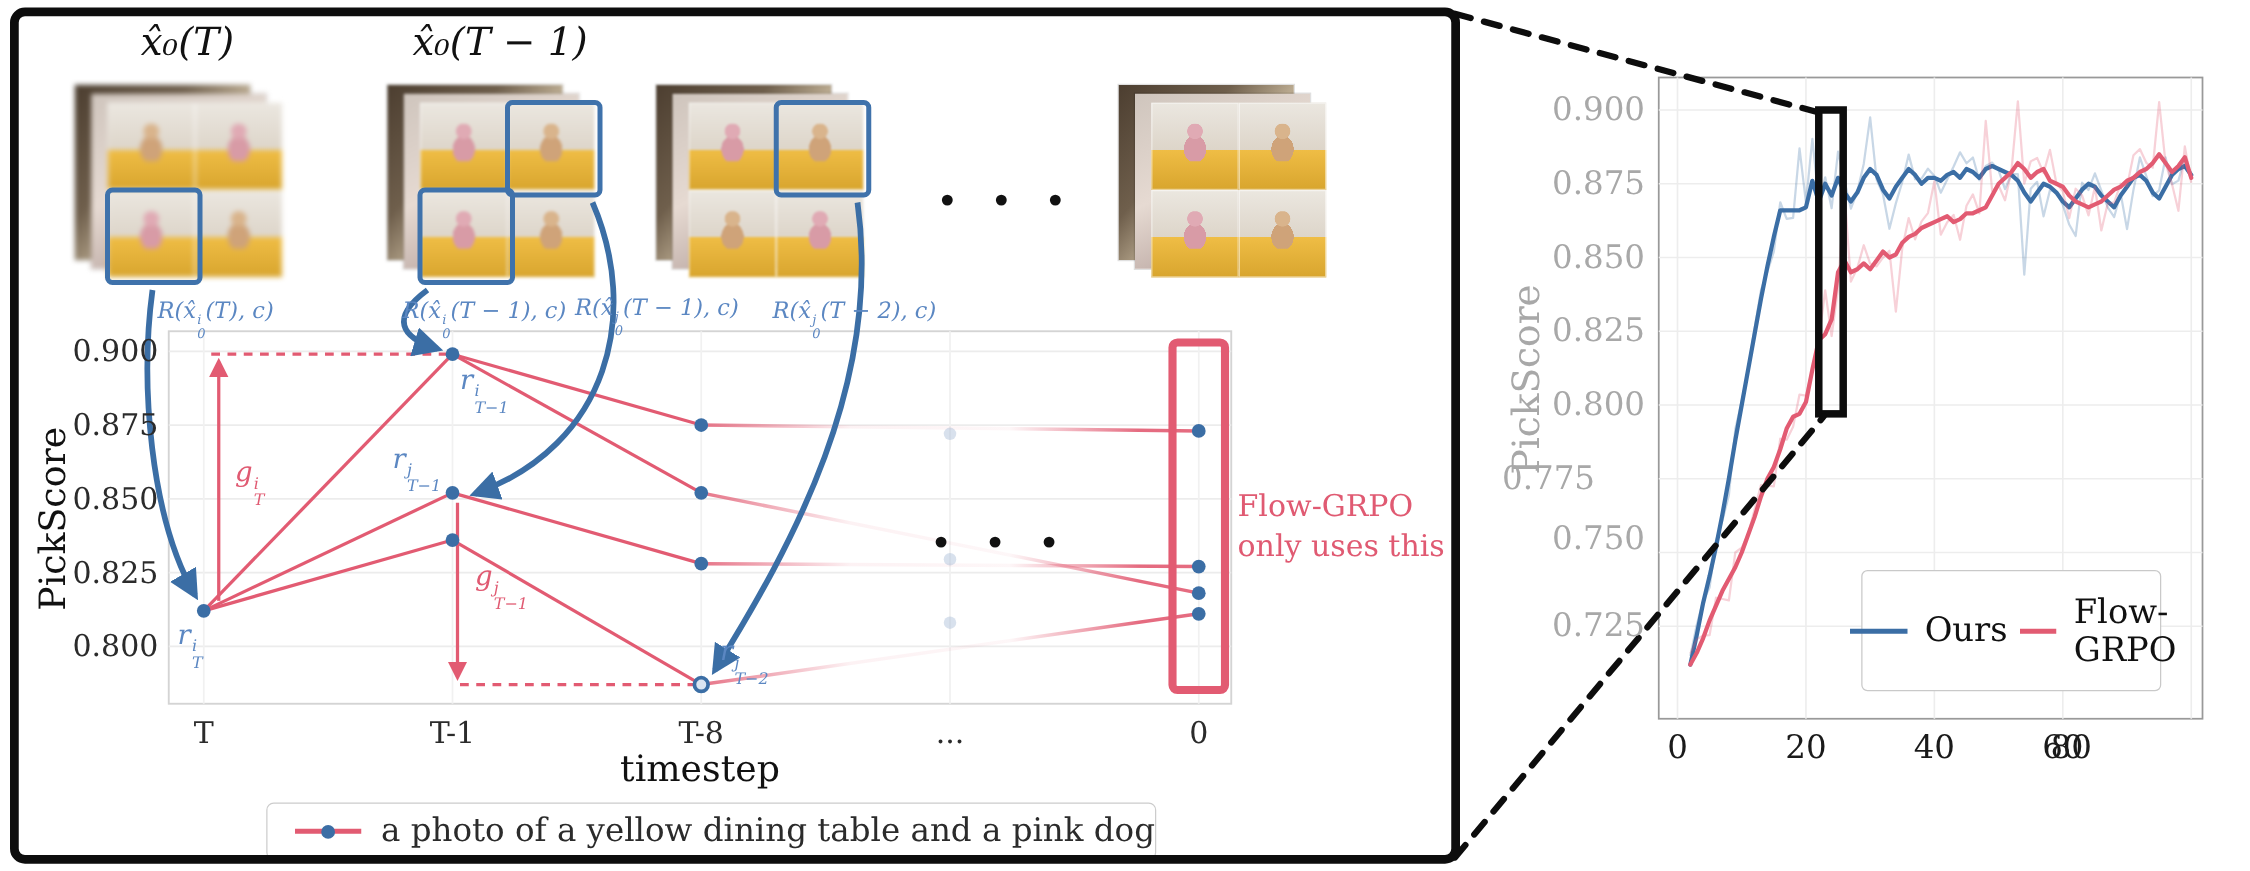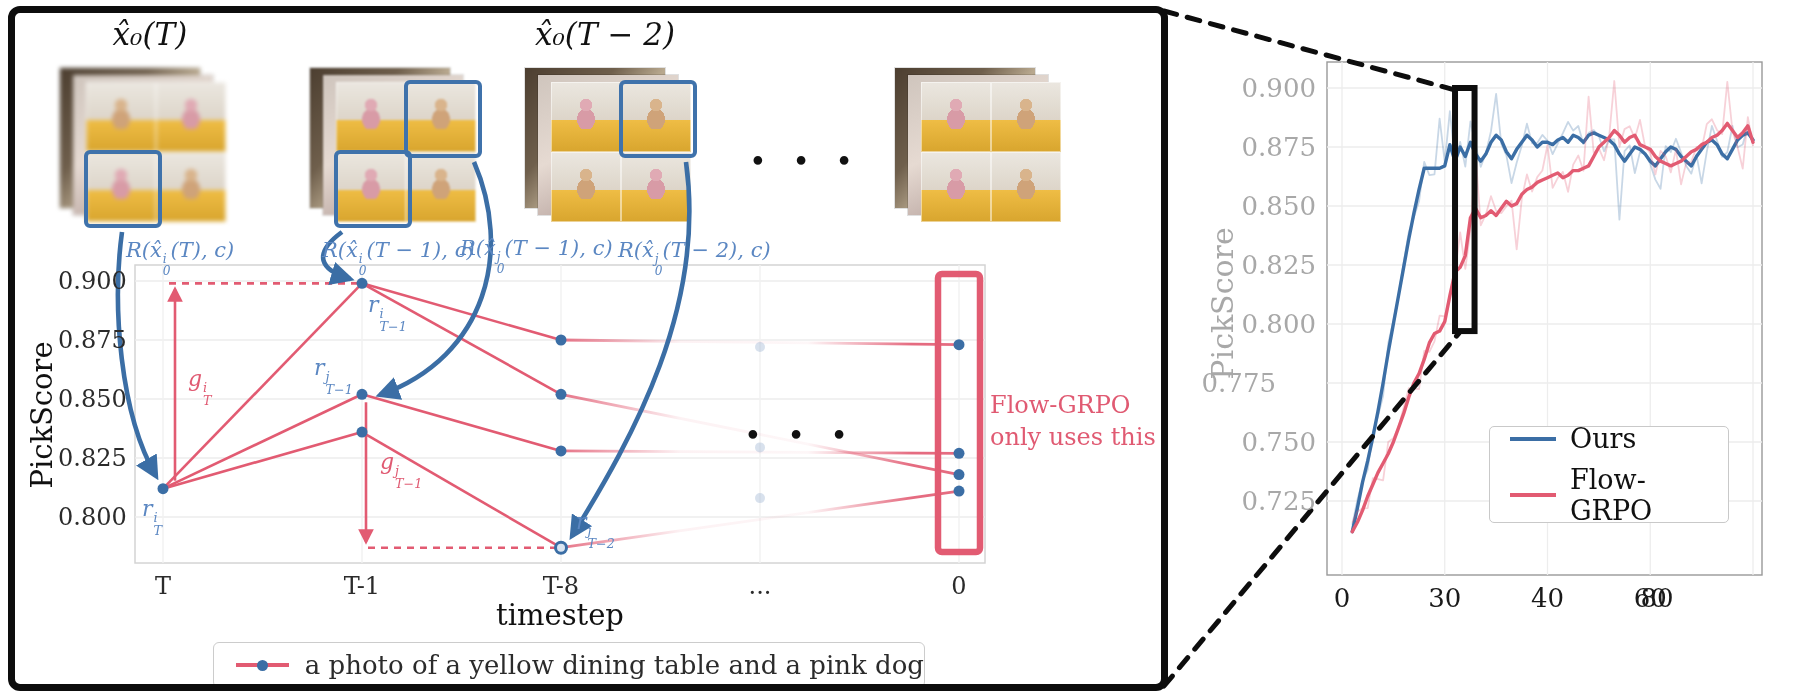--- a/index.html
+++ b/index.html
@@ -34,21 +34,21 @@
   .dog-pink{--d1:#d89ba6;--d2:#e0aab4;}
   .blur3 .cardset{filter:blur(2.1px);}
   .blur2 .cardset{filter:blur(1.3px);}
   .blur1 .cardset{filter:blur(.7px);}
   .blur0 .cardset{filter:blur(.2px);}
 
   .cropbox{border:4px solid #3f72ab;border-radius:6px;box-sizing:border-box;z-index:3;}
 
   .topdots{font-size:30px;color:#111;letter-spacing:8px;z-index:2;}
 
-  .rlabel{font-size:21px;font-style:italic;color:#5b87c2;white-space:nowrap;z-index:4;}
+  .rlabel{font-size:18px;font-style:italic;color:#5b87c2;white-space:nowrap;z-index:4;}
   .mlabel{font-size:22px;font-style:italic;white-space:nowrap;z-index:4;}
   .mlabel.blue{color:#5b87c2;}
   .mlabel.red{color:#e05a72;}
   .ss{display:inline-flex;flex-direction:column;align-items:flex-start;vertical-align:-0.5em;
       font-size:0.58em;line-height:1.0;margin-left:1px;font-style:italic;}
 
   .ltick{font-size:24px;color:#2b2b2b;}
   .ltick.y{text-align:right;}
   .ltick.x{text-align:center;}
   .axlab{font-size:29px;color:#111;text-align:center;}
@@ -61,22 +61,22 @@
         border-radius:50%;background:#3b6ea5;}
   .lleg .txt{font-size:26px;color:#2b2b2b;white-space:nowrap;}
 
   .note{font-size:24px;color:#e05a72;line-height:1.32;z-index:4;white-space:nowrap;}
 
   
   .rtick-y{font-size:26px;color:#a8a8a8;text-align:right;}
   .rtick-x{font-size:26px;color:#1a1a1a;text-align:center;}
   .rylab{font-size:30px;color:#a8a8a8;text-align:center;}
   .rxlab{font-size:30px;color:#111;text-align:center;}
-  .rleg{left:1489px;top:426px;width:240px;height:97px;border:1.5px solid #c9c9c9;border-radius:5px;
-        background:#fff;display:flex;flex-direction:column;justify-content:center;gap:10px;
+  .rleg{left:1489px;top:456px;width:240px;height:97px;border:1.5px solid #c9c9c9;border-radius:5px;
+        background:#fff;display:flex;justify-content:center;gap:10px;
         padding-left:20px;box-sizing:border-box;z-index:4;}
   .rleg .row{display:flex;align-items:center;gap:14px;}
   .rleg .sw{width:46px;height:4px;}
   .rleg .lab{font-size:27px;color:#111;}
 </style>
 </head>
 <body>
 
 <div class="fig">
 
@@ -107,21 +107,21 @@
         <polyline points="1352.275,531.6800000000001 1357.4125,522.2400000000001 1362.55,510.4400000000001 1367.6875,496.2800000000001 1372.825,484.4800000000001 1377.9625,472.68000000000006 1383.1,463.24000000000007 1388.2375,453.80000000000007 1393.375,442.00000000000006 1398.5125,427.84000000000003 1403.65,413.68 1408.7875,397.16 1413.925,383 1419.0625,373.56 1424.2,359.4 1429.3375,342.88 1434.475,333.43999999999994 1439.6125,331.0799999999999 1444.75,321.64 1449.8875,295.67999999999995 1455.025,272.08000000000015 1460.1625,267.3600000000001 1465.3,255.56000000000014 1470.4375,217.80000000000013 1475.575,208.36000000000013 1480.7125,217.80000000000013 1485.85,215.4400000000001 1490.9875,210.7200000000001 1496.125,215.4400000000001 1501.2625,208.36000000000013 1506.4,201.2800000000001 1511.5375,206.0000000000001 1516.675,203.6400000000001 1521.8125,194.2000000000001 1526.95,189.48000000000008 1532.0875,187.1200000000001 1537.225,182.4000000000001 1542.3625,180.04000000000008 1547.5,177.68000000000006 1552.6375,175.32000000000008 1557.775,172.9600000000001 1562.9125,177.68000000000006 1568.05,175.32000000000008 1573.1875,170.60000000000008 1578.325,170.60000000000008 1583.4625,168.24000000000007 1588.6,165.88000000000005 1593.7375,156.44000000000005 1598.875,147.00000000000006 1604.0125,142.28000000000006 1609.15,137.56000000000006 1614.2875,130.48000000000005 1619.425,135.20000000000005 1624.5625,142.28000000000006 1629.7,137.56000000000006 1634.8375,135.20000000000005 1639.975,144.64000000000004 1645.1125,147.00000000000006 1650.25,149.36000000000007 1655.3875,156.44000000000005 1660.525,161.16000000000008 1665.6625,163.52000000000007 1670.8,165.88000000000005 1675.9375,163.52000000000007 1681.075,161.16000000000008 1686.2125,156.44000000000005 1691.35,151.72000000000006 1696.4875,149.36000000000007 1701.625,144.64000000000004 1706.7625,142.28000000000006 1711.9,137.56000000000006 1717.0375,135.20000000000005 1722.175,130.48000000000005 1727.3125,123.40000000000003 1732.45,130.48000000000005 1737.5875,137.56000000000006 1742.725,132.84000000000003 1747.8625,125.76000000000003 1753,142.28000000000006" fill="none" stroke="#e25b72" stroke-width="3.4" stroke-linejoin="round" stroke-linecap="round"></polyline>
       </g>
       <rect x="1455.025" y="88" width="19.522500000000036" height="243.07999999999993" fill="none" stroke="#0d0d0d" stroke-width="6"></rect>
       <line x1="1164" y1="11" x2="1455.025" y2="90" stroke="#0d0d0d" stroke-width="5" stroke-dasharray="13 11" stroke-linecap="round"></line>
       <line x1="1164" y1="686" x2="1459.025" y2="333.0799999999999" stroke="#0d0d0d" stroke-width="5" stroke-dasharray="13 11" stroke-linecap="round"></line>
     </svg>
 
   <div class="abs panel">
 
     <div class="abs col-title" style="left:52px;width:180px;">x̂₀(T)</div>
-    <div class="abs col-title" style="left:497px;width:200px;">x̂₀(T − 2)</div>
+    <div class="abs col-title" style="left:292px;width:200px;">x̂₀(T − 1)</div>
 
     <div class="abs stack blur3" style="left:52px;top:62px;">
       <div class="cardset">
         <div class="card back"></div>
         <div class="card mid"></div>
         <div class="front">
           <div class="tile dog-cream"></div>
           <div class="tile dog-pink"></div>
           <div class="tile dog-pink"></div>
           <div class="tile dog-cream"></div>
@@ -314,20 +314,20 @@
       <span class="sw" style="background:#e25b72;"></span>
       <span class="lab">Flow-GRPO</span>
     </div>
   </div>
 <span class="rtick-y" style="left: 1238px; top: 73px; width: 78px; position: absolute;">0.900</span>
     <span class="rtick-y" style="left: 1238px; top: 132px; width: 78px; position: absolute;">0.875</span>
     <span class="rtick-y" style="left: 1238px; top: 191px; width: 78px; position: absolute;">0.850</span>
     <span class="rtick-y" style="left: 1238px; top: 250px; width: 78px; position: absolute;">0.825</span>
     <span class="rtick-y" style="left: 1238px; top: 309px; width: 78px; position: absolute;">0.800</span>
     <span class="rtick-y" style="left: 1198px; top: 368px; width: 78px; position: absolute;">0.775</span>
-    <span class="rtick-y" style="left: 1238px; top: 427px; width: 78px; position: absolute;">0.750</span>
+    <span class="rtick-y" style="left: 1238px; top: 416px; width: 78px; position: absolute;">0.750</span>
     <span class="rtick-y" style="left: 1238px; top: 486px; width: 78px; position: absolute;">0.725</span>
     <span class="rtick-x" style="left: 1308px; top: 583px; width: 68px; position: absolute;">0</span>
-    <span class="rtick-x" style="left: 1410.75px; top: 583px; width: 68px; position: absolute;">30</span>
+    <span class="rtick-x" style="left: 1410.75px; top: 583px; width: 68px; position: absolute;">20</span>
     <span class="rtick-x" style="left: 1513.5px; top: 583px; width: 68px; position: absolute;">40</span>
     <span class="rtick-x" style="left: 1616.25px; top: 583px; width: 68px; position: absolute;">60</span>
     <span class="rtick-x" style="left: 1623px; top: 583px; width: 68px; position: absolute;">80</span>
   </div>
 
 </body></html>

